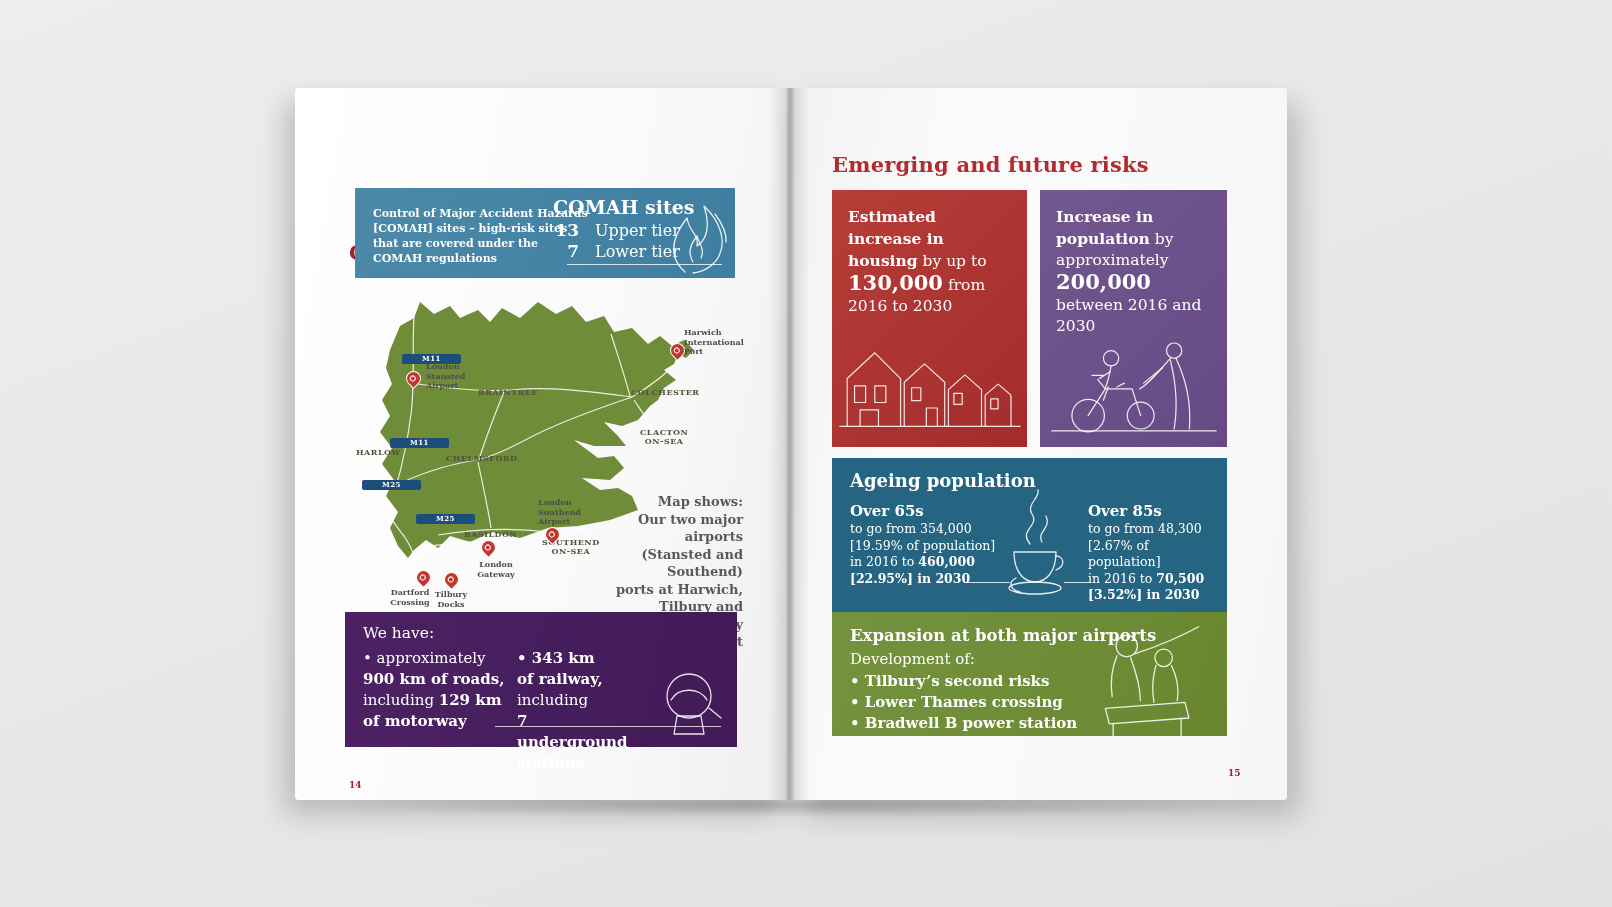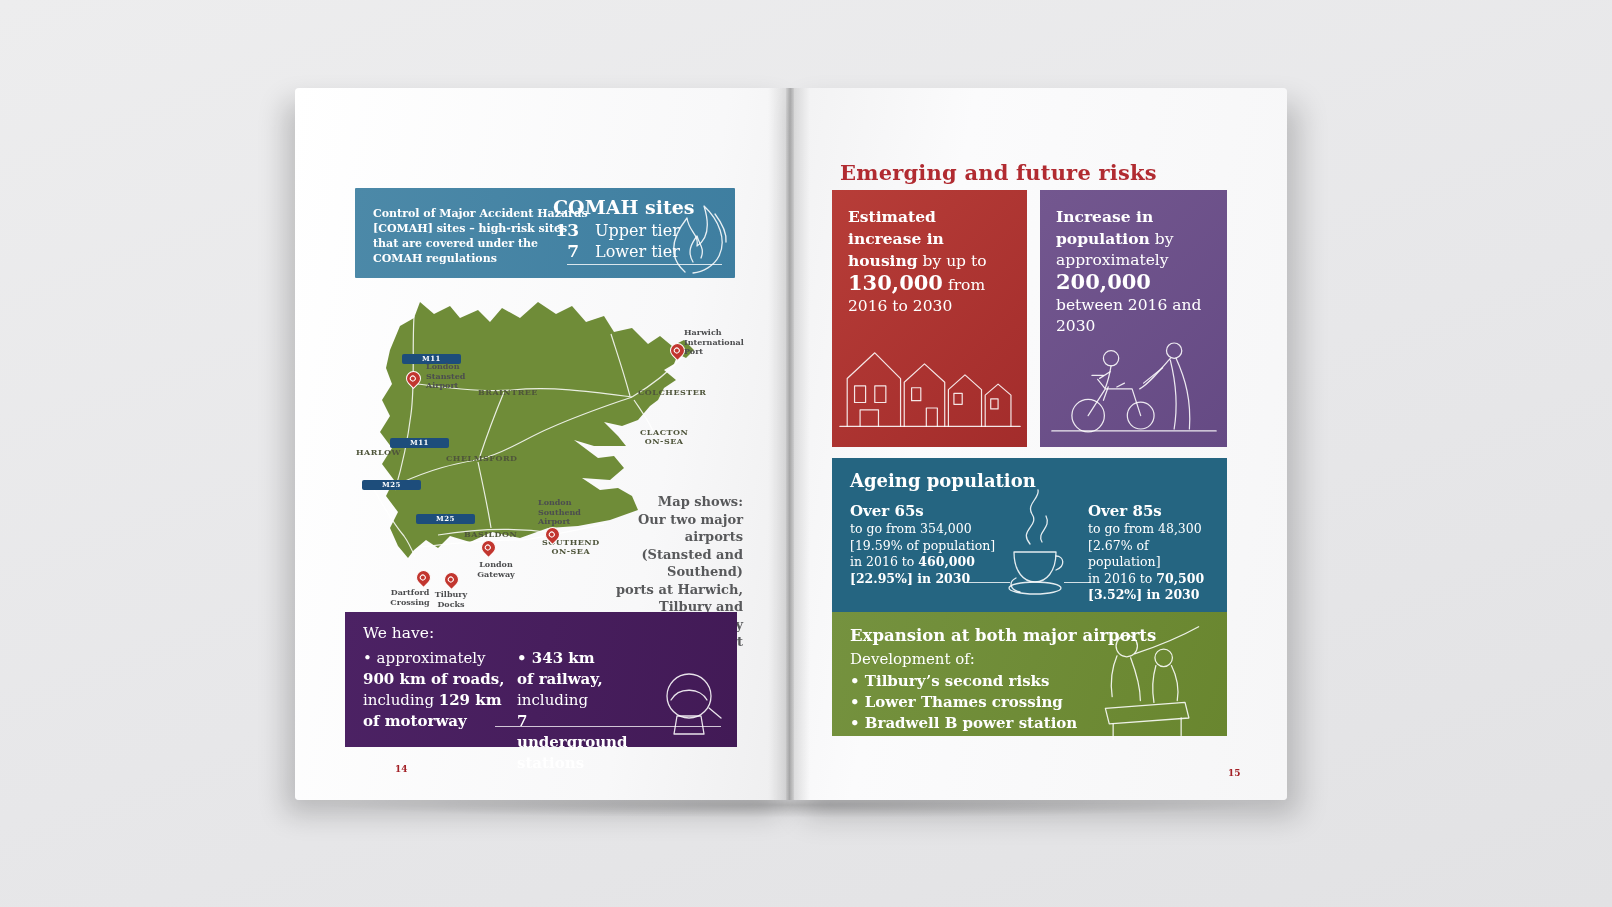--- a/index.html
+++ b/index.html
@@ -16,21 +16,21 @@
       background:linear-gradient(100deg,#f2f2f3 0%,#fbfbfc 30%,#f6f6f7 100%);
       box-shadow:12px 16px 30px rgba(0,0,0,.20);}
   .page-right::before{content:"";position:absolute;left:0;top:0;bottom:0;width:20px;
       background:linear-gradient(to right,rgba(0,0,0,.14),rgba(0,0,0,0));}
   .spine{position:absolute;left:786px;top:88px;width:8px;height:712px;
       background:linear-gradient(to right,rgba(0,0,0,.05),rgba(0,0,0,.20),rgba(0,0,0,.06));}
   .spread-shadow{position:absolute;left:320px;top:792px;width:950px;height:26px;
       background:radial-gradient(ellipse at center,rgba(0,0,0,.18),rgba(0,0,0,0) 70%);}
 
   .b{font-weight:bold;}
-  .ltitle,.rtitle{position:absolute;margin:12px;font-size:21px;font-weight:bold;letter-spacing:.2px;}
+  .ltitle,.rtitle{position:absolute;margin:4px;font-size:21px;font-weight:bold;letter-spacing:.2px;}
   .ltitle{left:50px;top:148px;color:#a32127;}
   .rtitle{left:38px;top:60px;color:#b12b31;}
   .srcnote{position:absolute;left:312px;top:50px;width:160px;font-size:10.5px;
       line-height:13.5px;color:#7b7c7e;}
 
   
   .comah-box{position:absolute;left:60px;top:100px;width:380px;height:90px;color:#fff;
       background:linear-gradient(100deg,#4c89a8,#3e7ea0);border-radius:1px;}
   .comah-desc{position:absolute;left:18px;top:18px;font-size:11px;font-weight:bold;line-height:15px;}
   .comah-right{position:absolute;left:198px;top:8px;width:170px;}
@@ -58,21 +58,21 @@
       background:linear-gradient(100deg,#4c2264,#421a56);}
   .wh-h{position:absolute;left:18px;top:12px;font-size:15.5px;}
   .wh-col{position:absolute;top:36px;font-size:15px;line-height:21px;}
   .wh-c1{left:18px;width:152px;}
   .wh-c2{left:172px;width:126px;}
   .wh-c3{left:296px;width:94px;}
   .wh-ground{position:absolute;left:150px;top:114px;width:226px;height:1px;background:rgba(255,255,255,.75);}
   .helmet-svg{position:absolute;left:304px;top:56px;}
 
   .pnum{position:absolute;font-size:9px;font-weight:bold;color:#a32127;}
-  .pn-l{left:54px;top:676px;margin-left:46px;}
+  .pn-l{left:54px;top:692px;}
   .pn-r{left:438px;top:672px;margin-top:8px;}
 
   
   .riskbox{position:absolute;color:#fff;}
   .housing-box{left:42px;top:102px;width:195px;height:257px;
       background:linear-gradient(135deg,#b73d38,#a32c2b);}
   .pop-box{left:250px;top:102px;width:187px;height:257px;
       background:linear-gradient(135deg,#73578f,#654a84);}
   .riskbox p{margin:0;position:absolute;left:16px;top:16px;width:164px;
       font-size:15.5px;line-height:21px;}
@@ -148,21 +148,21 @@
           <path d="M96,247 C132,241 172,239 212,245"></path>
           <path d="M78,259 C112,255 142,252 174,252 C190,252 202,248 214,246"></path>
           <path d="M30,198 C40,216 50,234 62,248 C67,255 70,262 73,269"></path>
           <path d="M162,104 C152,128 144,150 137,171"></path>
           <path d="M288,108 C281,82 274,62 269,46"></path>
           <path d="M214,246 C232,243 248,239 262,236"></path>
         </g>
       </svg>
 
       <span class="town" style="left:136px;top:100px;">BRAINTREE</span>
-      <span class="town" style="left:262px;top:100px;padding-left:34px;">COLCHESTER</span>
+      <span class="town" style="left:255px;top:100px;padding-left:34px;">COLCHESTER</span>
       <span class="town" style="left:298px;top:140px;text-align:center;"><span>CLACTON</span><br><span>ON-SEA</span></span>
       <span class="town" style="left:14px;top:160px;">HARLOW</span>
       <span class="town" style="left:104px;top:166px;">CHELMSFORD</span>
       <span class="town" style="left:122px;top:242px;">BASILDON</span>
       <span class="town" style="left:200px;top:250px;text-align:center;"><span>SOUTHEND</span><br><span>ON-SEA</span></span>
 
       <span class="mway" style="left:60px;top:66px;">M11</span>
       <span class="mway" style="left:48px;top:150px;">M11</span>
       <span class="mway" style="left:20px;top:192px;">M25</span>
       <span class="mway" style="left:74px;top:226px;">M25</span>

